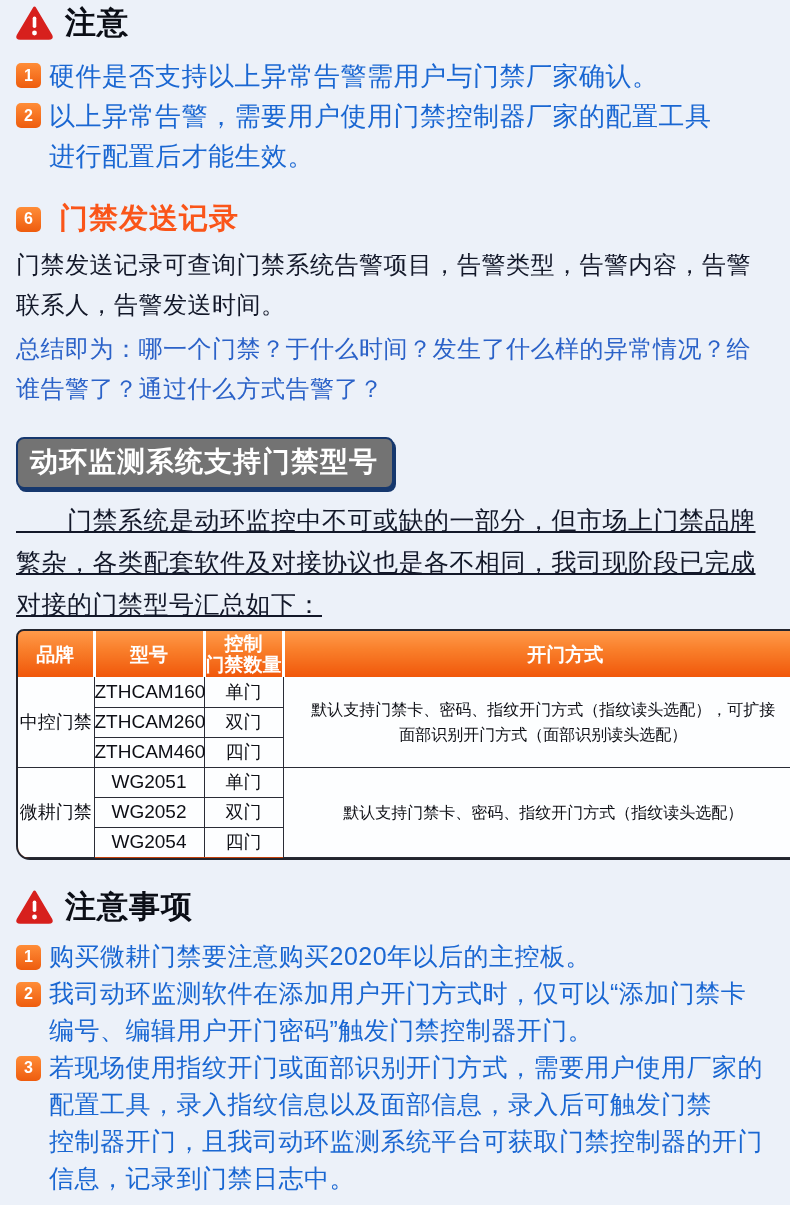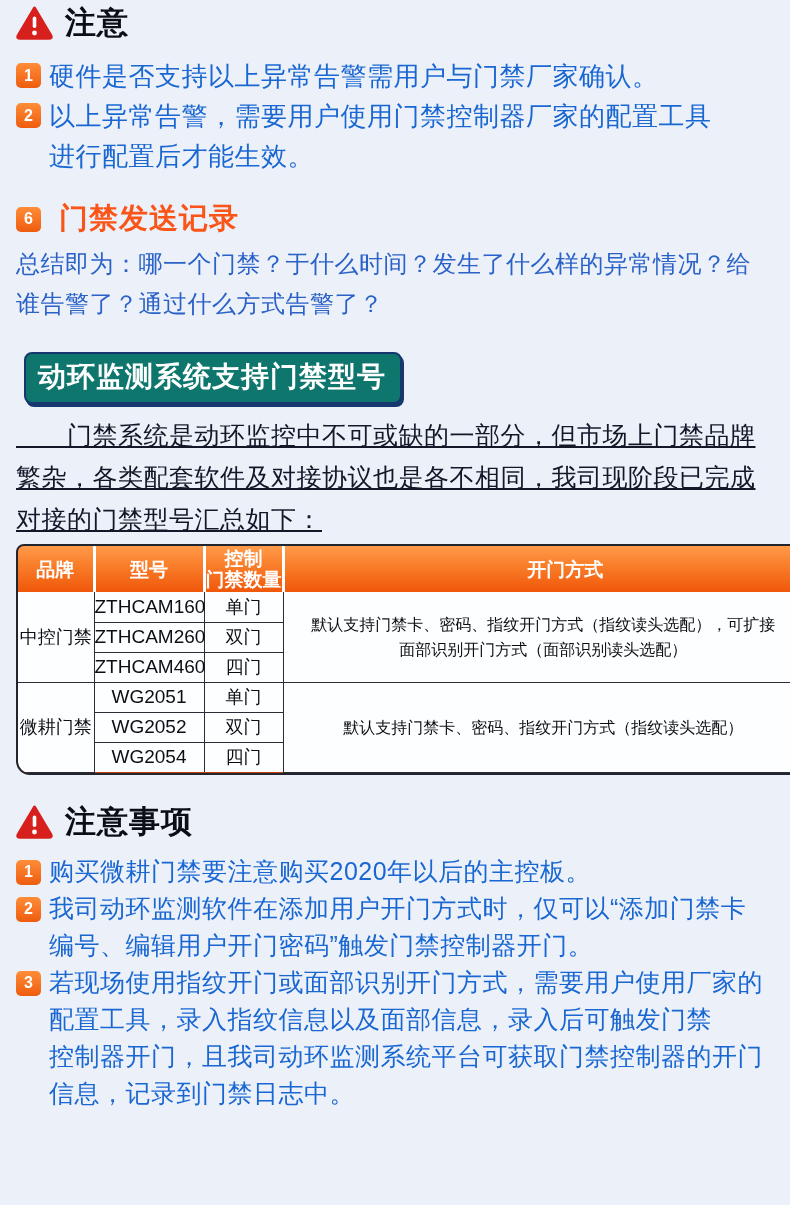--- a/index.html
+++ b/index.html
@@ -41,23 +41,23 @@
     white-space:pre-line; letter-spacing:0.5px;
   }
   .summary-text {
     margin-top:4px; font-size:24px; line-height:40px; color:#2b62c8;
     white-space:pre-line; letter-spacing:0.5px;
   }
 
   
   .banner {
     display:inline-block; margin-top:28px;
-    background:#0f766e; border:2px solid #16386e; box-shadow:2px 3px 0 #16386e;
+    background:#737373; border:2px solid #16386e; box-shadow:2px 3px 0 #16386e;
     border-radius:8px; padding:4px 14px 6px 12px;
-    color:#ffffff; font-size:28px; font-weight:bold; letter-spacing:1px;margin-left:8px;
+    color:#ffffff; font-size:28px; font-weight:bold; letter-spacing:1px;
   }
   .intro-text {
     margin-top:10px; font-size:25px; line-height:42px; color:#131829;
     white-space:pre-line; letter-spacing:0.5px;text-decoration:underline;
   }
 
   
   .table-wrap {
     margin-top:4px; width:789px;
     border:2px solid #23252e; border-radius:8px 8px 14px 14px;
@@ -114,20 +114,22 @@
       <span class="num-badge">2</span>
       <span class="item-text">以上异常告警，需要用户使用门禁控制器厂家的配置工具
 进行配置后才能生效。</span>
     </div>
   </div>
 
   <div class="orange-heading">
     <span class="num-badge">6</span>
     <span class="title">门禁发送记录</span>
   </div>
+  <div class="body-text">门禁发送记录可查询门禁系统告警项目，告警类型，告警内容，告警
+联系人，告警发送时间。</div>
   <div class="summary-text">总结即为：哪一个门禁？于什么时间？发生了什么样的异常情况？给
 谁告警了？通过什么方式告警了？</div>
 
   <div>
     <span class="banner">动环监测系统支持门禁型号</span>
   </div>
   <div class="intro-text">　　门禁系统是动环监控中不可或缺的一部分，但市场上门禁品牌
 繁杂，各类配套软件及对接协议也是各不相同，我司现阶段已完成
 对接的门禁型号汇总如下：</div>
 

